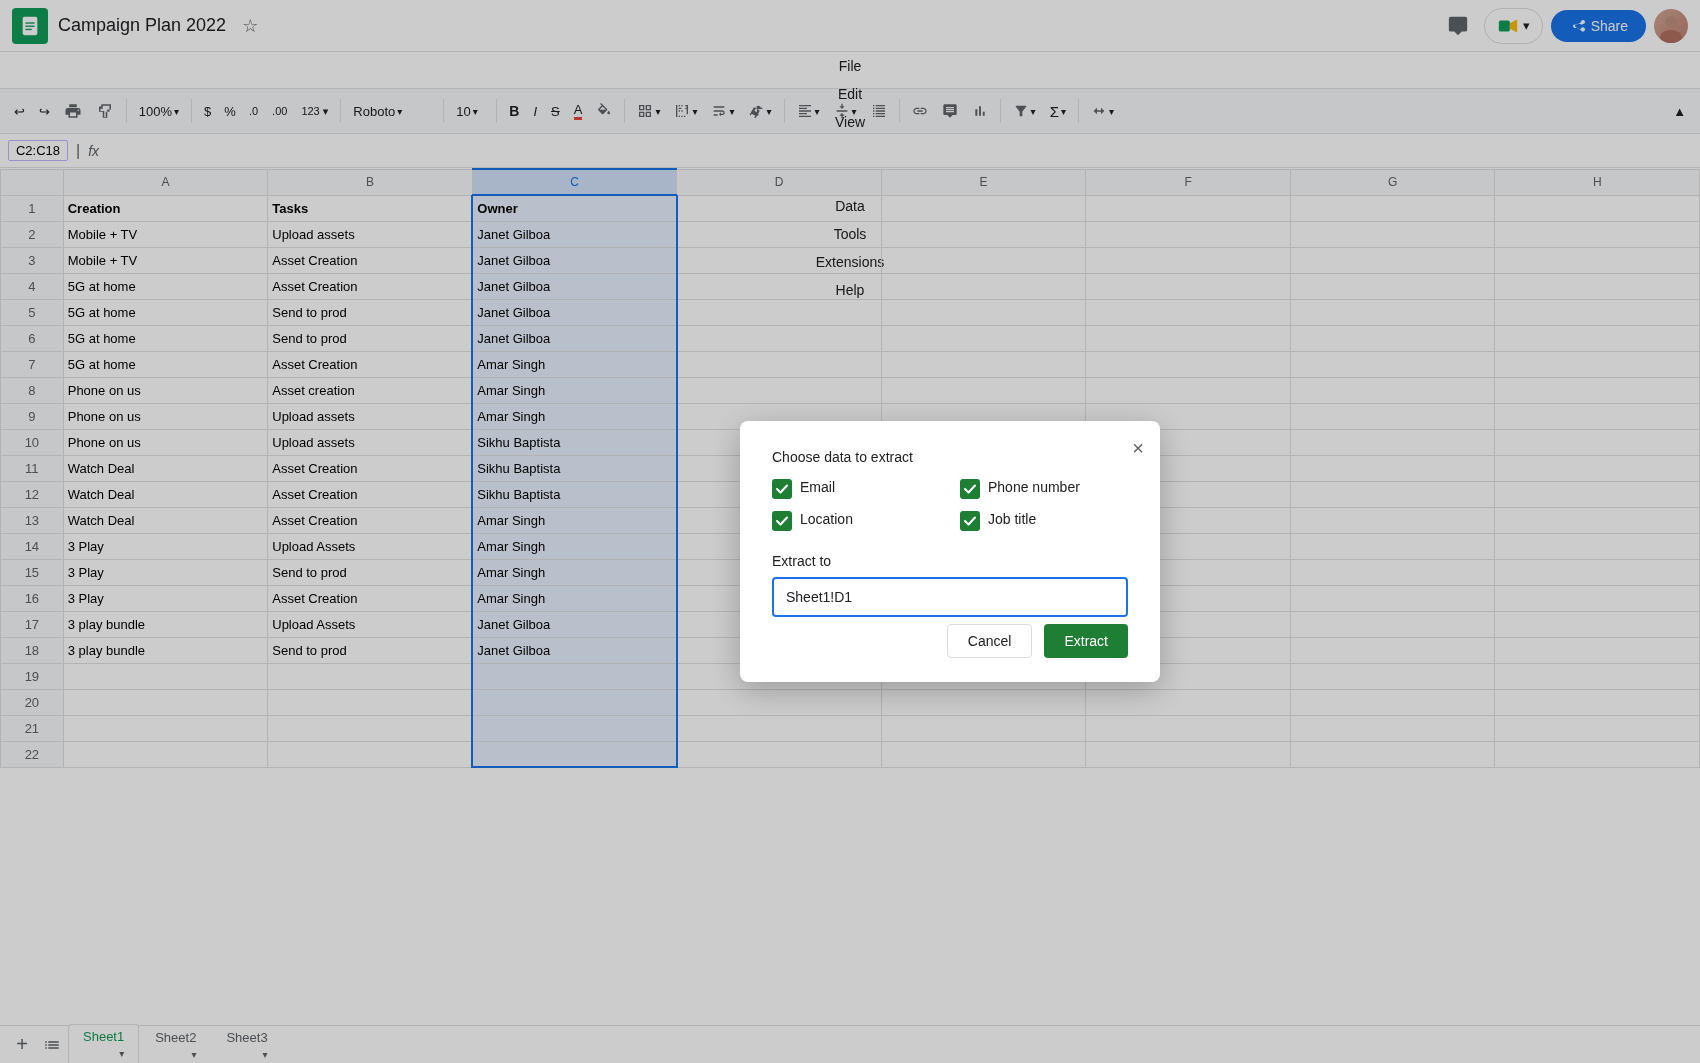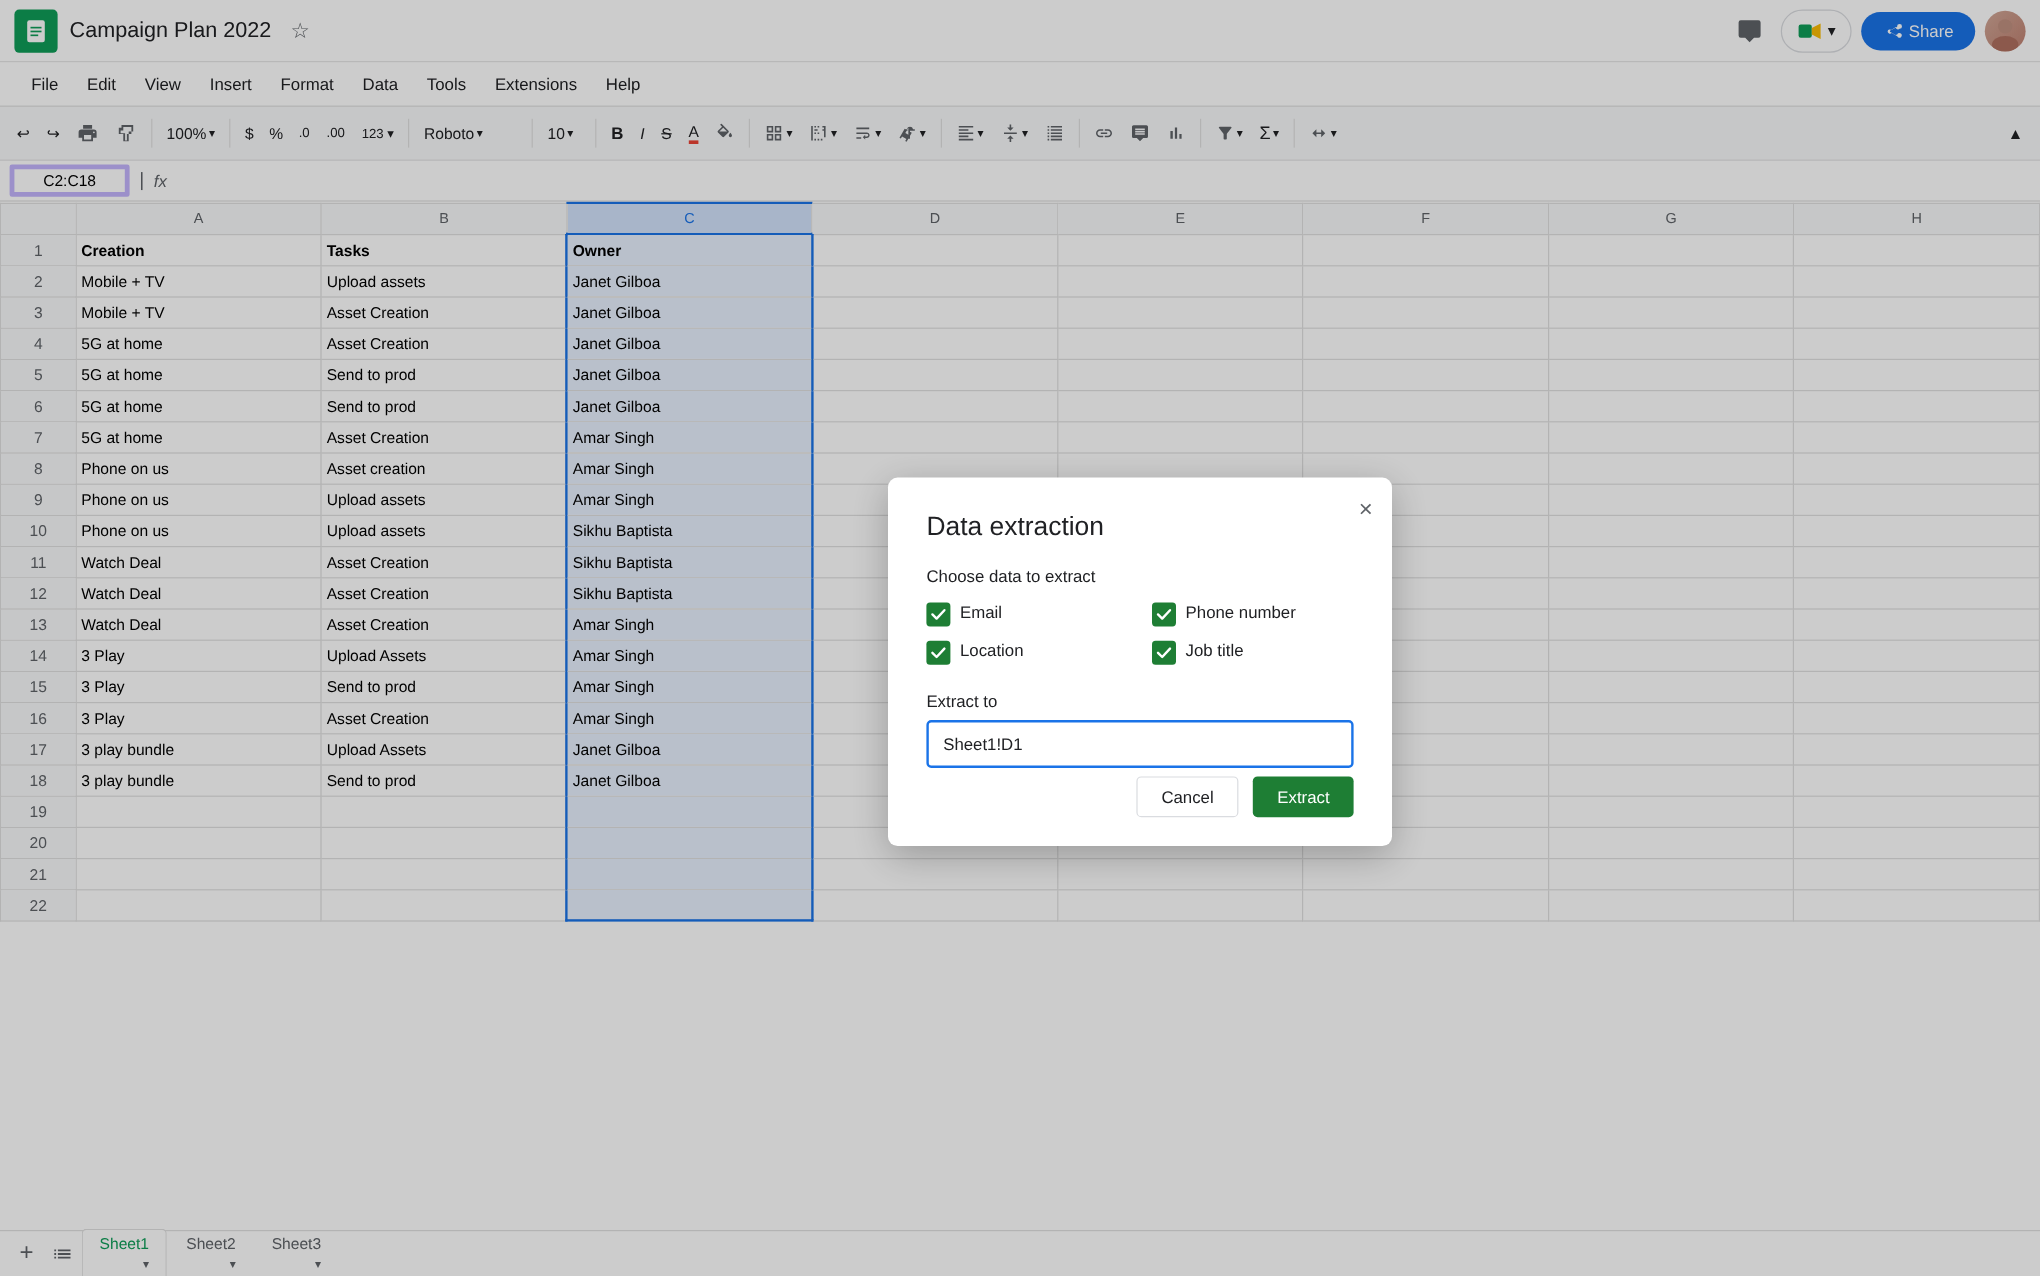--- a/index.html
+++ b/index.html
@@ -17,21 +17,21 @@
     .top-bar-spacer { flex: 1; }
     .top-bar-actions { display: flex; align-items: center; gap: 8px; }
     .comment-btn { width: 36px; height: 36px; border-radius: 50%; display: flex; align-items: center; justify-content: center; cursor: pointer; background: transparent; border: none; }
     .meet-btn { display: flex; align-items: center; gap: 4px; background: #fff; border: 1px solid #dadce0; border-radius: 20px; padding: 6px 12px; cursor: pointer; font-size: 14px; }
     .share-btn { background: #1a73e8; color: #fff; border: none; border-radius: 20px; padding: 8px 18px; font-size: 14px; font-weight: 500; cursor: pointer; display: flex; align-items: center; gap: 6px; }
     .avatar { width: 34px; height: 34px; border-radius: 50%; background: #d0a898; overflow: hidden; }
 
     
     .menu-bar {
       display: flex; align-items: center; padding: 2px 16px; gap: 4px;
-      background: #fff; height: 36px;
+      background: #fff; height: 36px; flex-direction: column;
     }
     .menu-item { padding: 4px 10px; border-radius: 4px; cursor: pointer; font-size: 14px; color: #202124; }
 
     
     .toolbar {
       display: flex; align-items: center; padding: 4px 8px; gap: 2px;
       background: #f8f9fa; border-top: 1px solid #e0e0e0; border-bottom: 1px solid #e0e0e0;
       height: 46px;
     }
     .toolbar-btn { padding: 4px 6px; border-radius: 4px; cursor: pointer; display: flex; align-items: center; gap: 2px; font-size: 13px; color: #202124; background: transparent; border: none; }
@@ -39,21 +39,21 @@
     .percent-btn { padding: 4px 5px; }
     .bold-btn { font-weight: 700; font-size: 14px; }
     .font-btn { min-width: 90px; }
     .font-size-btn { min-width: 40px; }
 
     
     .formula-bar {
       display: flex; align-items: center; padding: 2px 8px; gap: 8px;
       background: #fff; border-bottom: 1px solid #e0e0e0; height: 34px;
     }
-    .cell-ref { width: 100px; font-size: 13px; border: 4px solid #c4b5fd; border-radius: 2px; padding: 2px 6px; text-align: center; }
+    .cell-ref { width: 60px; font-size: 13px; border: 1px solid #c4b5fd; border-radius: 2px; padding: 2px 6px; text-align: center; }
     .formula-sep { color: #5f6368; font-size: 16px; }
     .fx-label { color: #5f6368; font-size: 14px; font-style: italic; }
     .formula-input { flex: 1; border: none; outline: none; font-size: 13px; }
 
     
     .spreadsheet { display: flex; flex-direction: column; height: calc(1063px - 52px - 36px - 46px - 34px - 38px); overflow: hidden; }
     .grid-container { display: flex; flex: 1; overflow: hidden; }
     .grid-scroll { flex: 1; overflow: hidden; }
 
     table.grid { border-collapse: collapse; width: 100%; }
@@ -582,21 +582,20 @@
               <td></td>
             </tr>
           </tbody>
       </table>
     </div>
   </div>
 </div>
 
 <div class="dialog-overlay">
   <div class="dialog">
-    <h2 class="dialog-title">Data extraction</h2>
     <button class="dialog-close">×</button>
     <div class="dialog-section-label">Choose data to extract</div>
     <div class="checkbox-grid">
 
       <div class="checkbox-item">
         <div class="checkbox-box">
           <svg viewBox="0 0 14 14" fill="none">
               <polyline points="2,7 5.5,10.5 12,3.5" stroke="white" stroke-width="2" stroke-linecap="round" stroke-linejoin="round"></polyline>
             </svg>
         </div>

